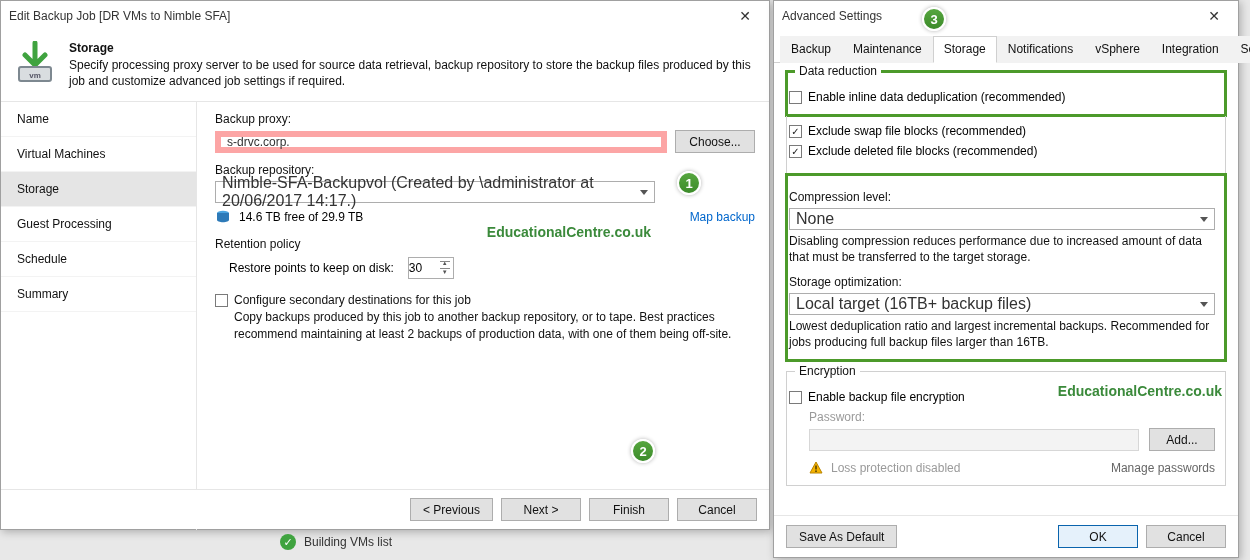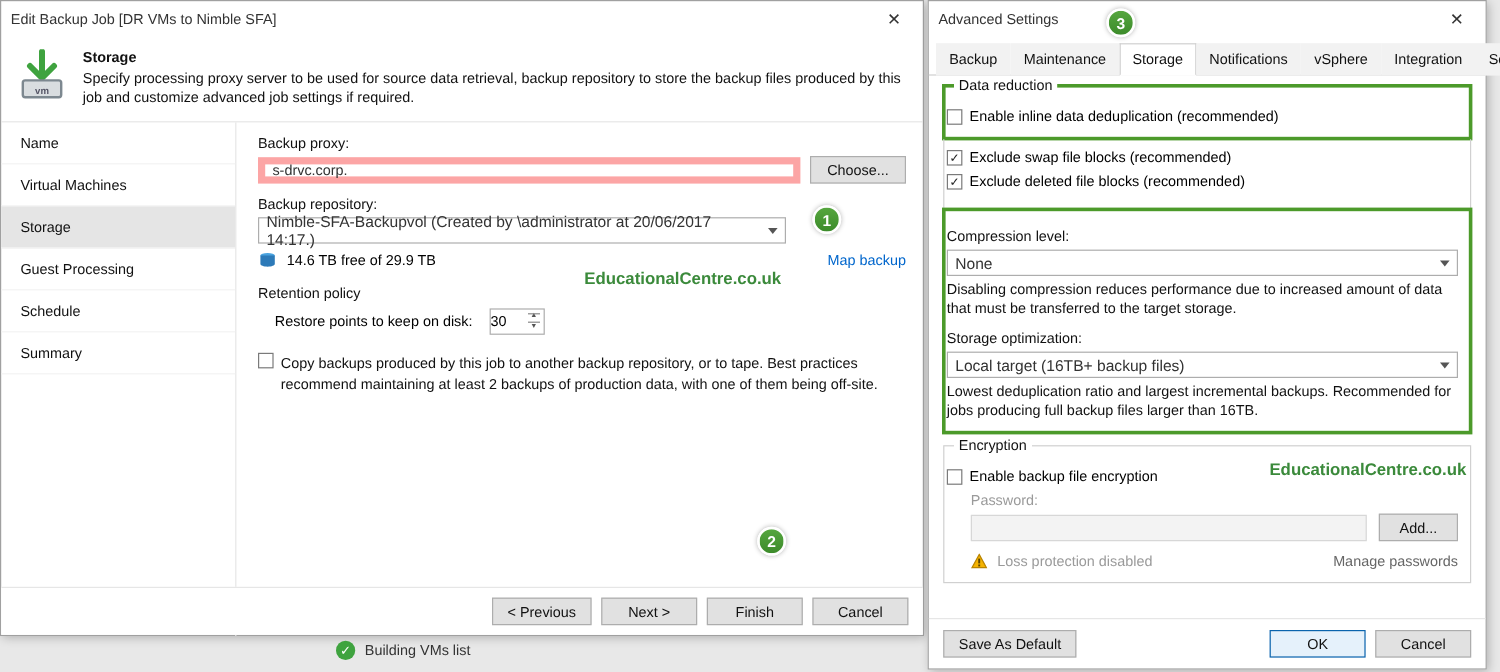--- a/index.html
+++ b/index.html
@@ -65,21 +65,21 @@
     display:flex; align-items:center;
   }
   .btn {
     height:23px; min-width:80px; padding:0 12px;
     border:1px solid #adadad; background:#e1e1e1;
     font-size:12px; color:#111; cursor:pointer;
     display:inline-flex; align-items:center; justify-content:center;
   }
   .combo {
     height:22px; border:1px solid #adadad; background:#fff;
-    padding:0 20px 0 6px; font-size:13px; color:#333;
+    padding:0 20px 0 6px; font-size:16px; color:#333;
     display:flex; align-items:center; position:relative; width:100%;
   }
   .combo::after {
     content:""; position:absolute; right:6px; top:8px;
     border-left:4px solid transparent; border-right:4px solid transparent;
     border-top:5px solid #555;
   }
   .disk-row { display:flex; align-items:center; gap:8px; margin-top:6px; }
   .disk-icon { width:16px; height:16px; }
   .link { color:#0066cc; cursor:pointer; }
@@ -237,20 +237,21 @@
           <div class="spin-arrows">
               <span>▲</span>
               <span>▼</span>
             </div>
         </div>
       </div>
 
       <div class="chk">
         <div class="chkbox"></div>
         <div class="chk-body">
+          <div class="t">Configure secondary destinations for this job</div>
           <div class="d">Copy backups produced by this job to another backup repository, or to tape. Best practices recommend maintaining at least 2 backups of production data, with one of them being off-site.</div>
         </div>
       </div>
 
       <div class="adv-row">
         <div class="desc">Advanced job settings include backup mode, compression and deduplication, block size, notification settings, automated post-job activity and other settings.</div>
         <div class="adv-btn">
           <span class="gear">
             <svg viewBox="0 0 14 14">
                 <circle cx="7" cy="7" r="2.2" fill="#e6a100"></circle>

